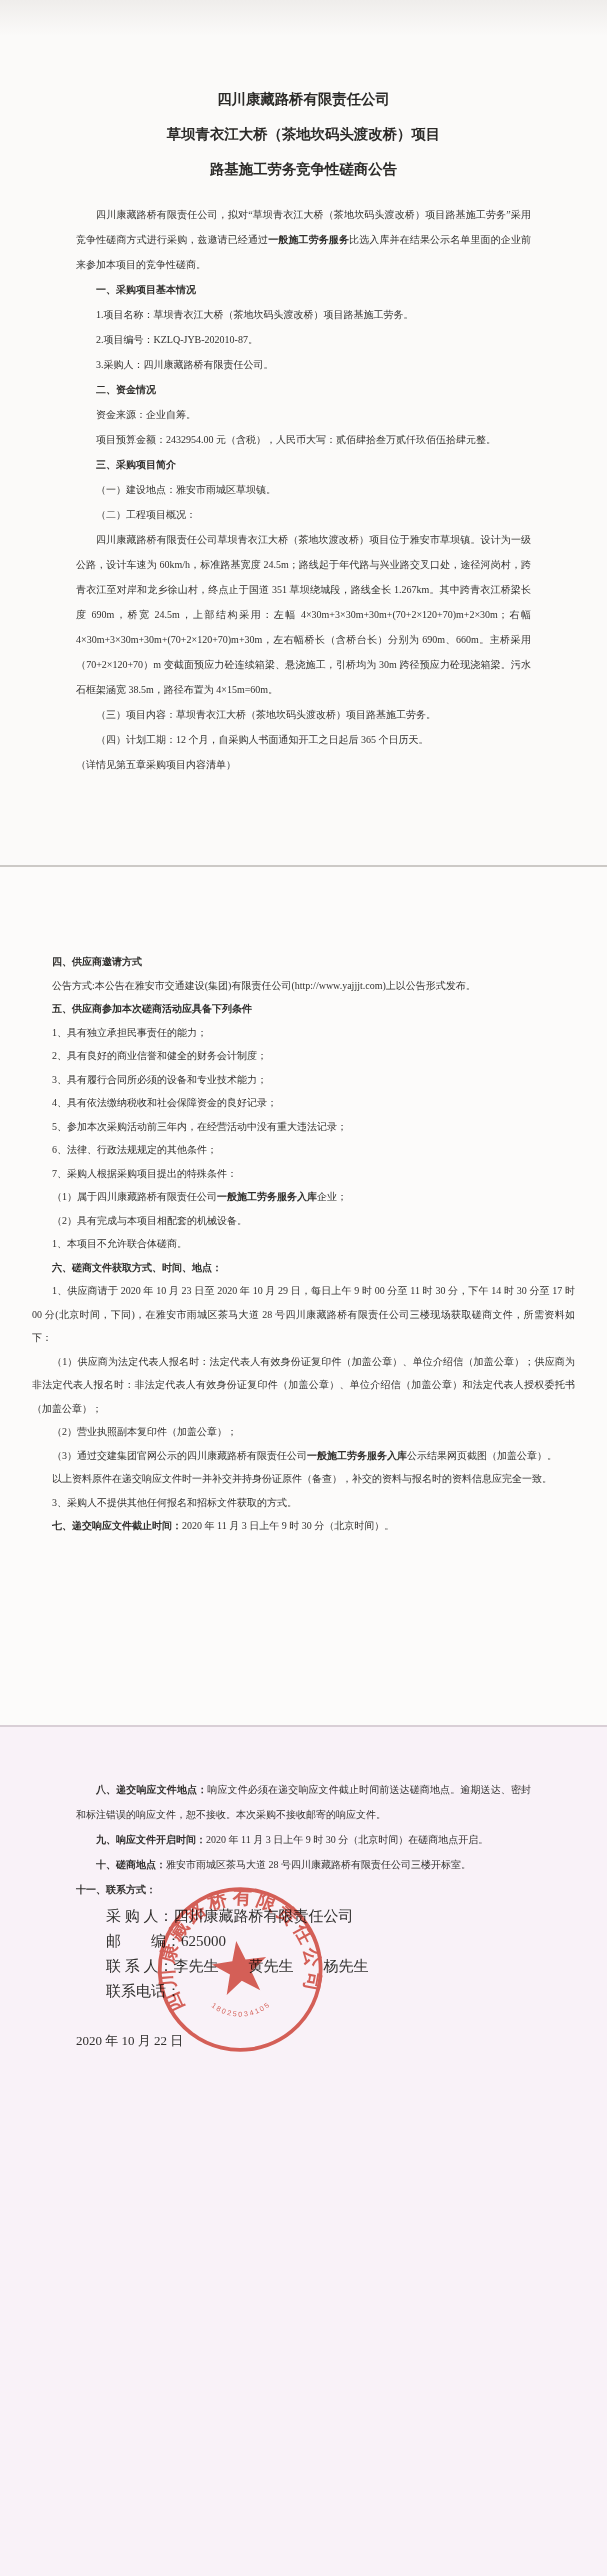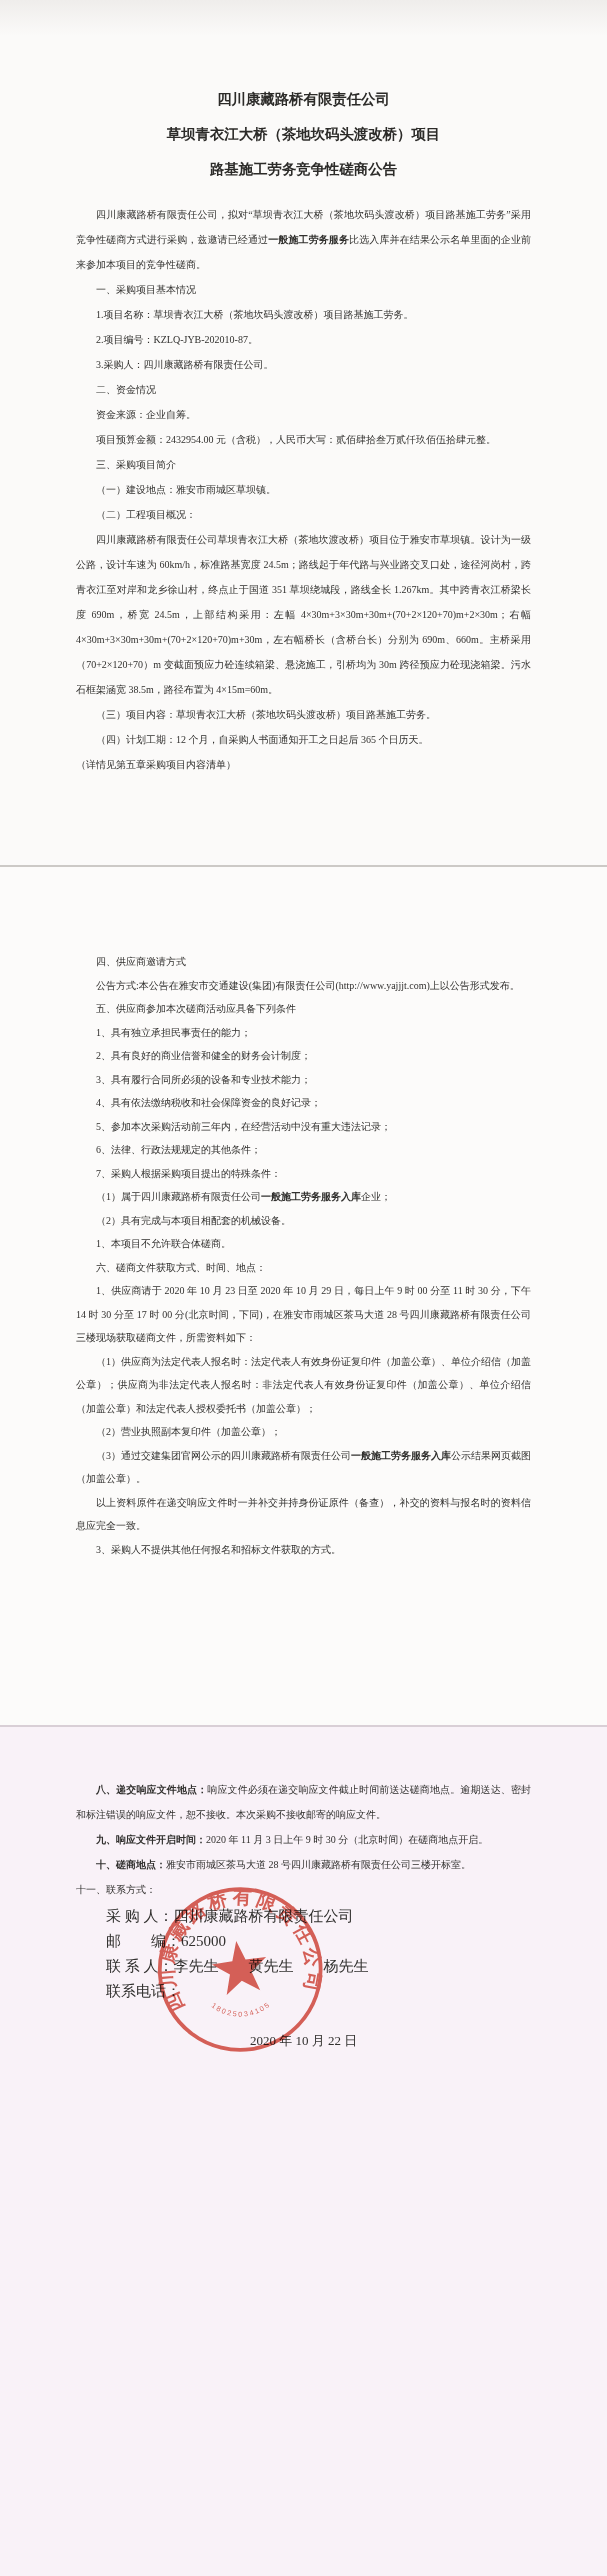--- a/index.html
+++ b/index.html
@@ -1,35 +1,35 @@
 <!DOCTYPE html>
 <html style="font-size:12px"><head>
 <meta charset="utf-8">
 <style>
   *{box-sizing:border-box;margin:0;padding:0}
   html,body{background:#e9e7e5}
   body{width:607px;font-family:"Liberation Serif","DejaVu Serif",serif;color:#31302e}
   .doc{width:607px}
   .page{position:relative;width:607px;overflow:hidden}
   .page-1{height:865px;background:linear-gradient(#efedeb 0,#fbfaf9 36px,#fbfaf9);padding:82px 76px 0}
-  .page-2{height:860px;background:#fcfbfa;border-top:2.3px solid #ccc9c6;padding:83px 76px 0}
+  .page-2{height:860px;background:#fcfbfa;border-top:2.3px solid #ccc9c6;padding:83px 32px 0}
   .page-3{height:851px;background:#f9f2f8;border-top:2.3px solid #d9cfd6;padding:50px 76px 0}
   .title-block{margin-bottom:15px}
   .title-line{text-align:center;font-weight:bold;font-size:14.4px;line-height:35px;color:#2c2b29}
   .p{font-size:10px;line-height:25px;text-align:justify;text-indent:2em}
   .page-2 .p{line-height:23.5px}
   .page-3 .p{line-height:25px}
-  .h{font-weight:normal}
+  .h{font-weight:bold}
   .noindent{text-indent:0}
   b{font-weight:bold}
   .contact{margin-top:2.3px}
   .contact-row{display:flex;font-size:15px;line-height:25px;padding-left:2em}
   .contact-row .lab{white-space:pre}
   .contact-row .val{white-space:pre}
-  .date-line{text-align:center;font-size:13px;line-height:25px;margin-top:24px}
+  .date-line{text-align:left;font-size:13px;line-height:25px;margin-top:24px}
   .seal{position:absolute;left:152px;top:153px;width:176px;height:176px;color:#cf382a;
         opacity:.78;transform:rotate(-8deg);mix-blend-mode:multiply;pointer-events:none}
   .seal svg{display:block}
   .seal-arc-text{font-size:25px;letter-spacing:5px;fill:currentColor;font-family:"Liberation Sans","DejaVu Sans",sans-serif;font-weight:bold}
   .seal-code-text{font-size:9.5px;letter-spacing:2.5px;fill:currentColor;font-family:"Liberation Sans","DejaVu Sans",sans-serif}
 </style>
 </head>
 <body>
 
 <div class="doc">
@@ -78,20 +78,21 @@
     <p class="p">1、本项目不允许联合体磋商。</p>
 
     <p class="p h">六、磋商文件获取方式、时间、地点：</p>
     <p class="p">1、供应商请于 2020 年 10 月 23 日至 2020 年 10 月 29 日，每日上午 9 时 00 分至 11 时 30 分，下午 14 时 30 分至 17 时 00 分(北京时间，下同)，在雅安市雨城区茶马大道 28 号四川康藏路桥有限责任公司三楼现场获取磋商文件，所需资料如下：</p>
     <p class="p">（1）供应商为法定代表人报名时：法定代表人有效身份证复印件（加盖公章）、单位介绍信（加盖公章）；供应商为非法定代表人报名时：非法定代表人有效身份证复印件（加盖公章）、单位介绍信（加盖公章）和法定代表人授权委托书（加盖公章）；</p>
     <p class="p">（2）营业执照副本复印件（加盖公章）；</p>
     <p class="p"><span>（3）通过交建集团官网公示的四川康藏路桥有限责任公司</span><b>一般施工劳务服务入库</b><span>公示结果网页截图（加盖公章）。</span></p>
     <p class="p">以上资料原件在递交响应文件时一并补交并持身份证原件（备查），补交的资料与报名时的资料信息应完全一致。</p>
     <p class="p">3、采购人不提供其他任何报名和招标文件获取的方式。</p>
 
+    <p class="p"><b>七、递交响应文件截止时间：</b><span>2020 年 11 月 3 日上午 9 时 30 分（北京时间）。</span></p>
   </section>
 
   <section class="page page-3">
     <p class="p"><b>八、递交响应文件地点：</b><span>响应文件必须在递交响应文件截止时间前送达磋商地点。逾期送达、密封和标注错误的响应文件，恕不接收。本次采购不接收邮寄的响应文件。</span></p>
     <p class="p"><b>九、响应文件开启时间：</b><span>2020 年 11 月 3 日上午 9 时 30 分（北京时间）在磋商地点开启。</span></p>
     <p class="p"><b>十、磋商地点：</b><span>雅安市雨城区茶马大道 28 号四川康藏路桥有限责任公司三楼开标室。</span></p>
     <p class="p h noindent">十一、联系方式：</p>
 
     <div class="contact">
       <div class="contact-row">

